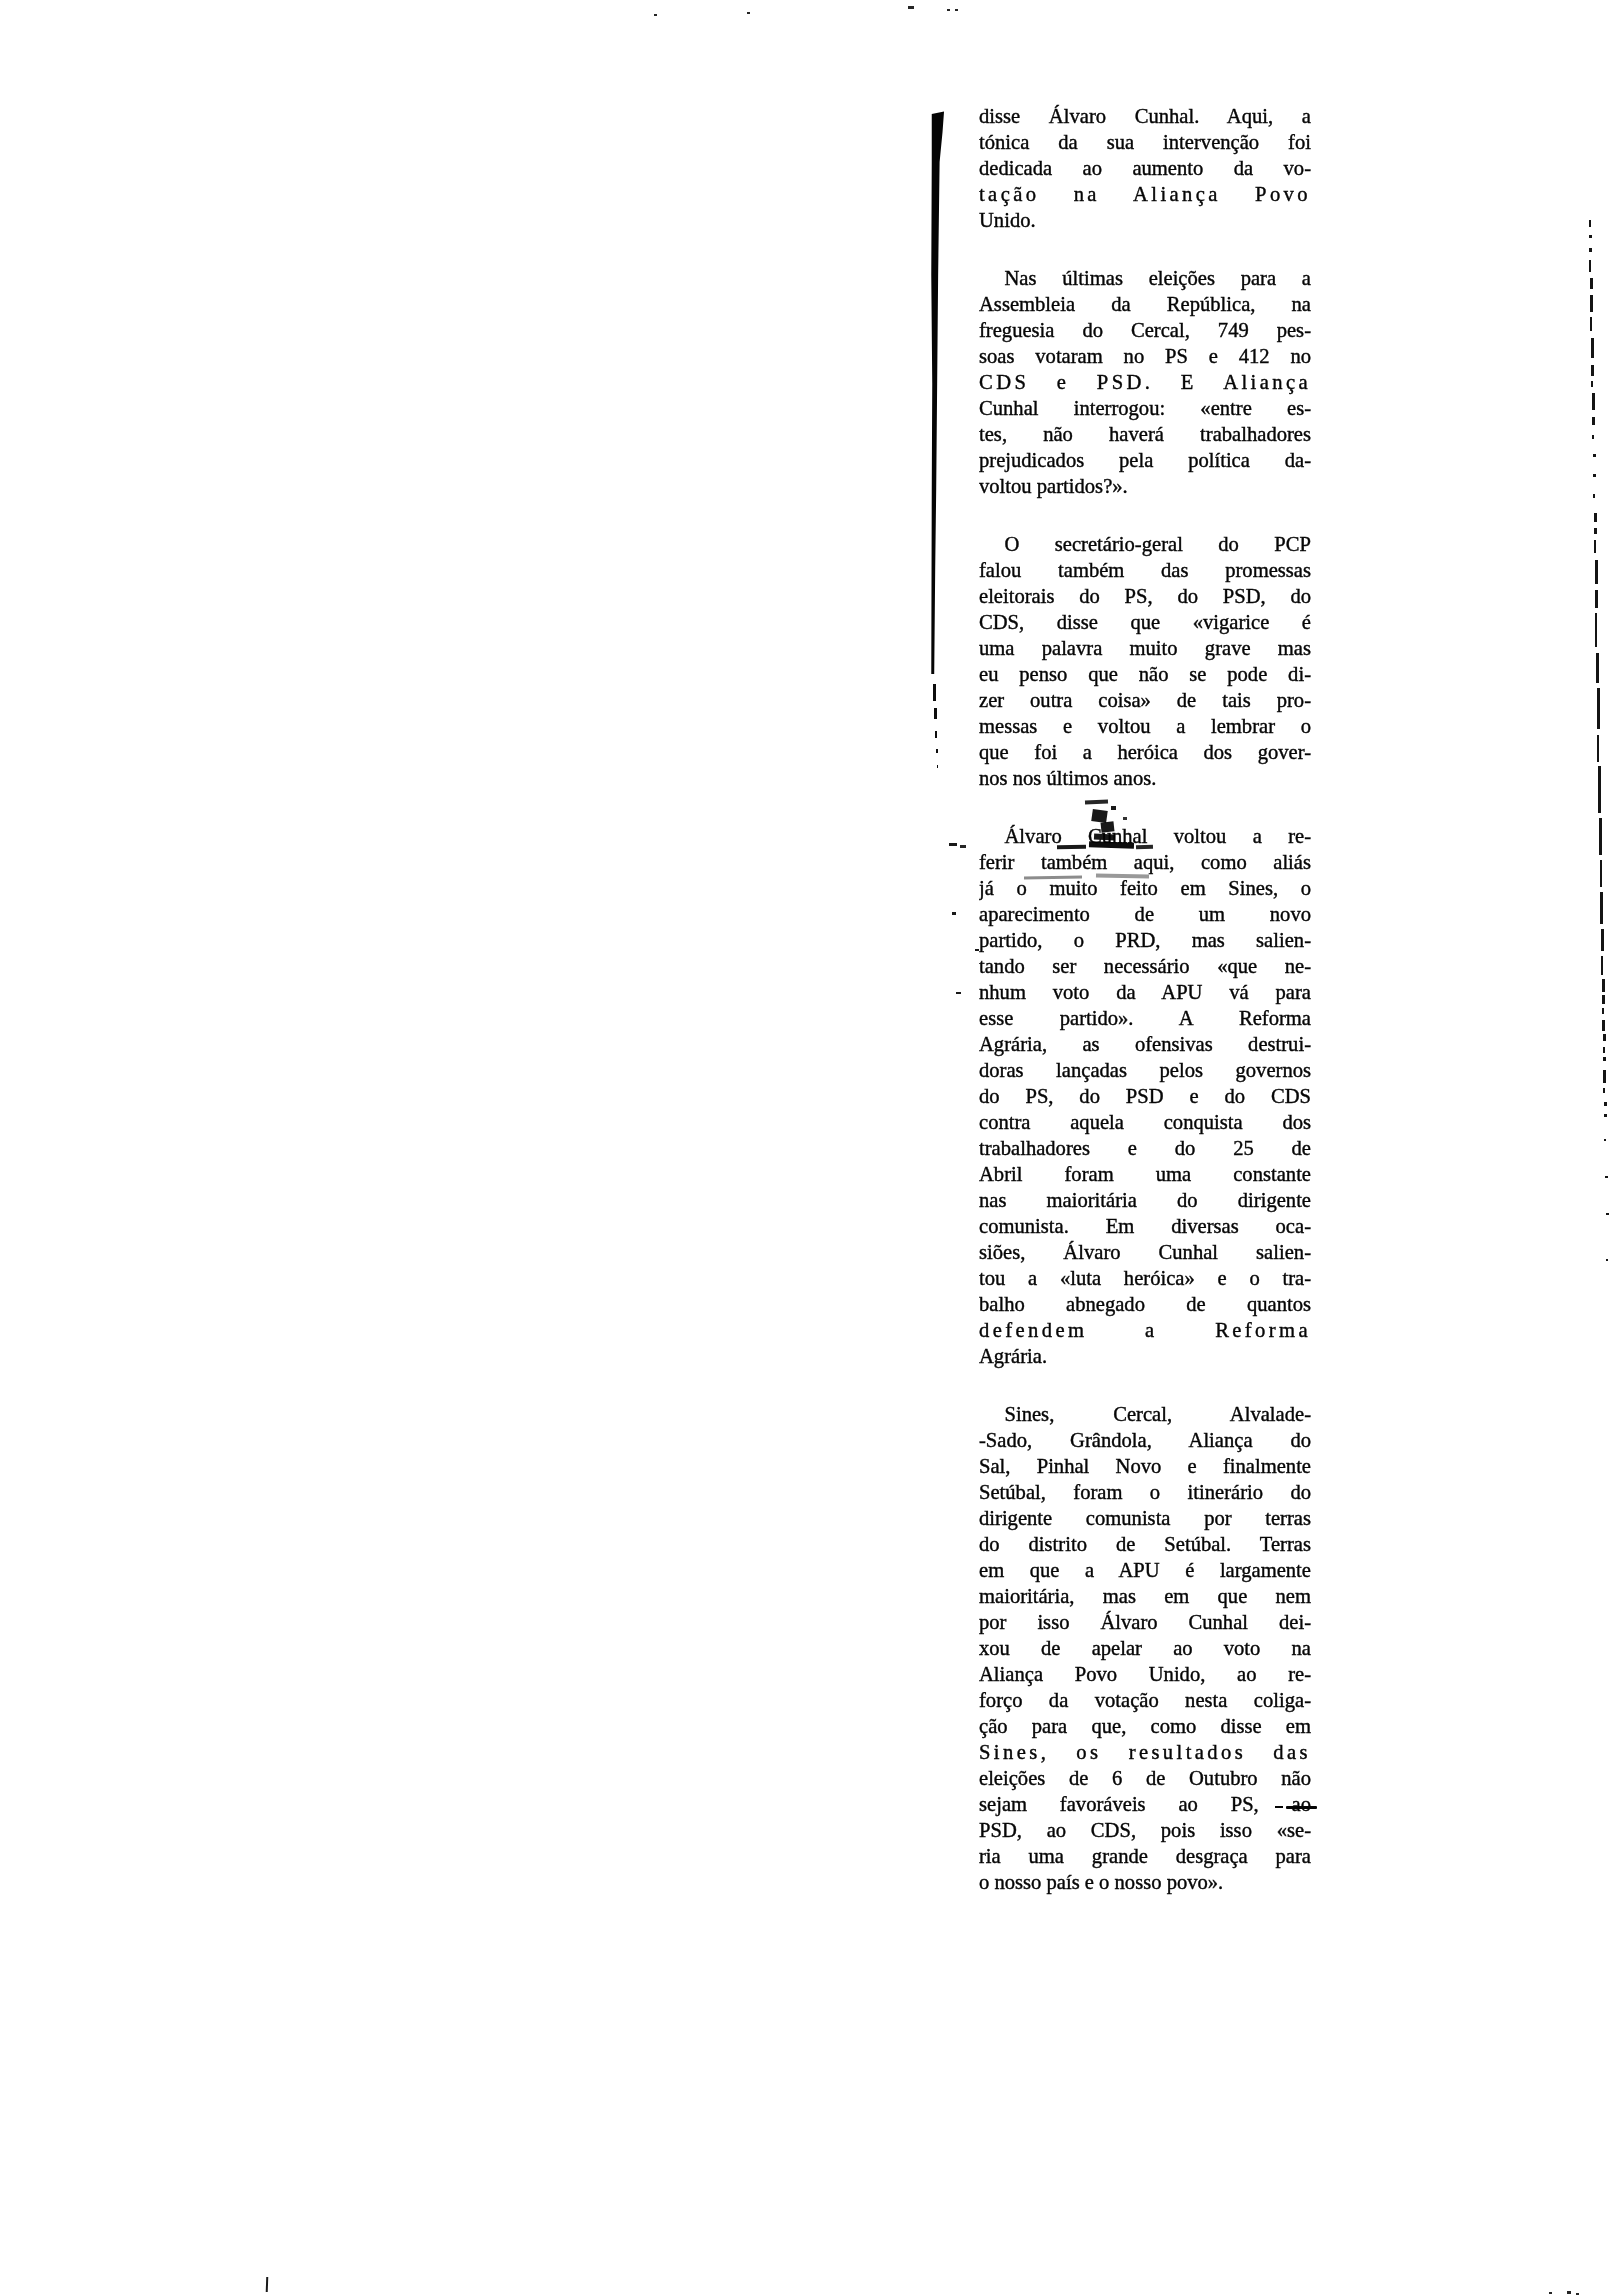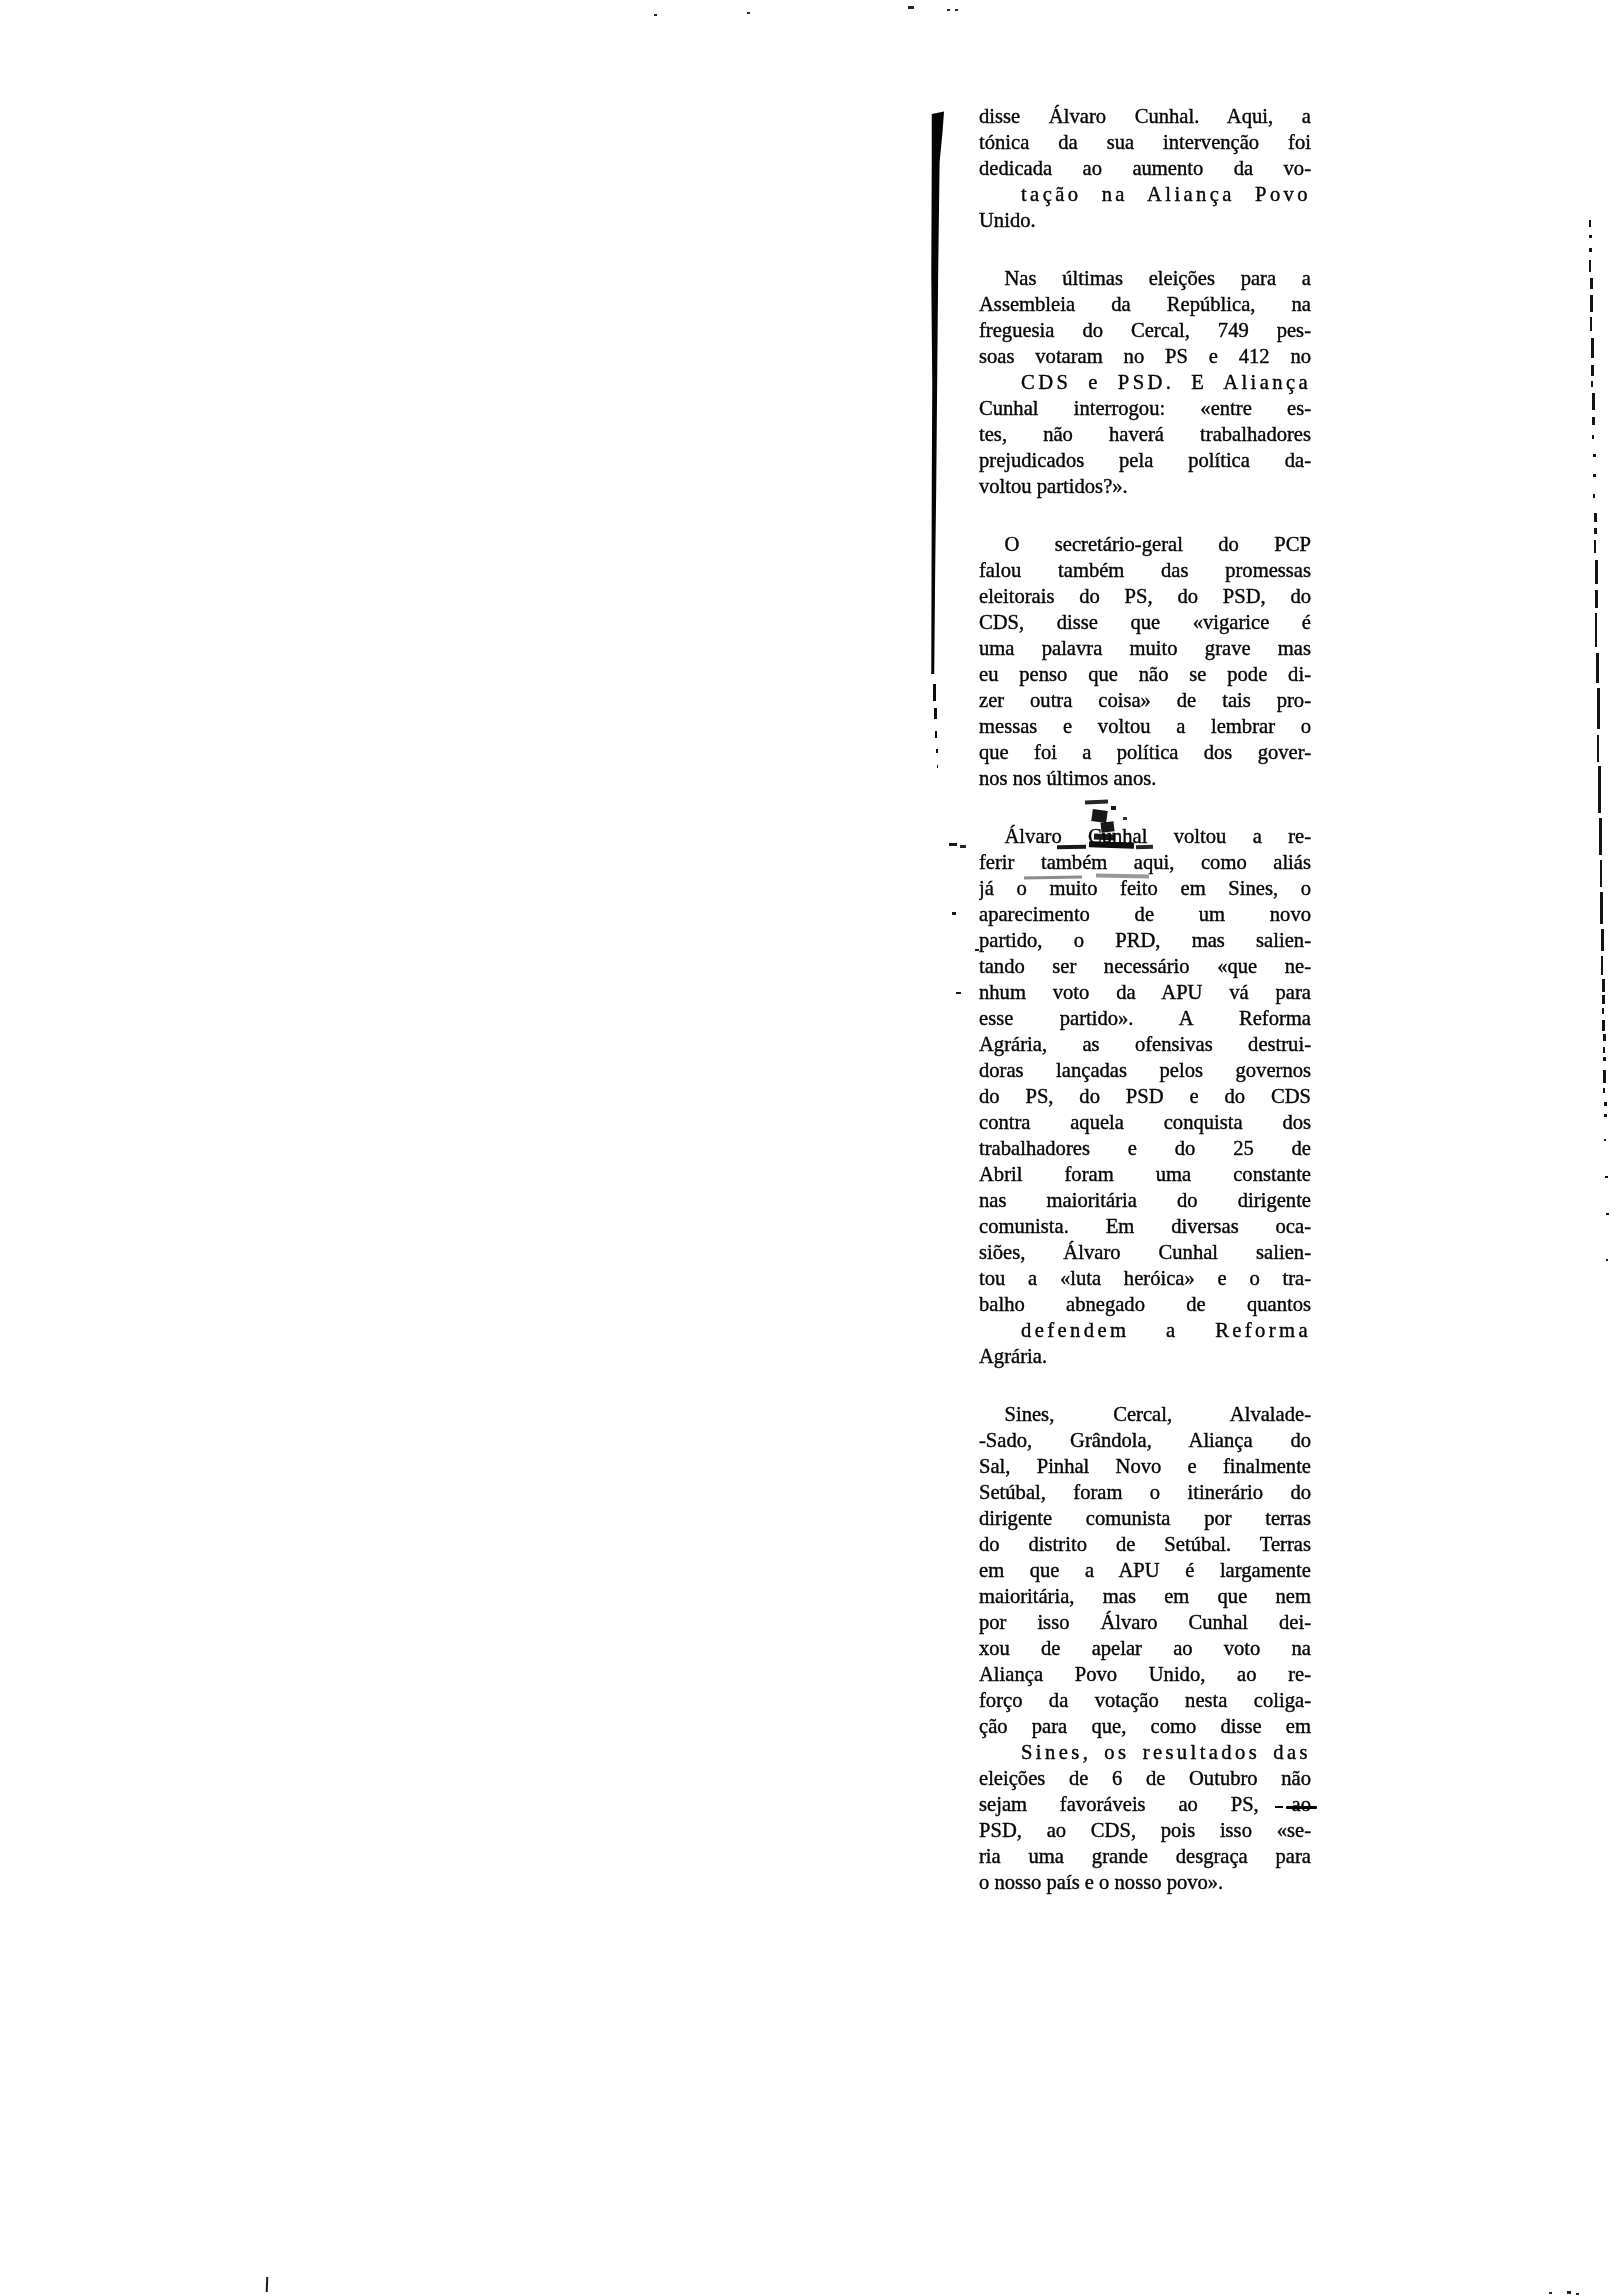--- a/index.html
+++ b/index.html
@@ -21,21 +21,21 @@
   .paragraph{margin:0;padding:0;}
   .line{
     height:26px;
     line-height:26px;
     text-align:justify;
     text-align-last:justify;
     overflow:hidden;
   }
   .line.last{text-align-last:left;}
   .line.indent{text-indent:25.5px;margin-top:32px;}
-  .line.spread{letter-spacing:3.4px;margin-left:42px;}
+  .line.spread{letter-spacing:3.4px;}
   .mark{position:absolute;background:#000;}
   #pen-stroke{position:absolute;left:0;top:0;}
   #end-dash-a,#end-dash-b{position:absolute;background:#050505;}
   #end-dash-a{left:1275px;top:1806px;width:7.9px;height:2px;}
   #end-dash-b{left:1286px;top:1806px;width:31px;height:3.4px;border-radius:1px;}
 </style>
 </head>
 <body>
 
 <svg id="pen-stroke" width="1612" height="2295" viewBox="0 0 3280 4672" aria-hidden="true">
@@ -60,21 +60,21 @@
     <div class="line last">voltou partidos?».</div>
     <div class="paragraph"></div>
     <div class="line indent">O secretário-geral do PCP</div>
     <div class="line">falou também das promessas</div>
     <div class="line">eleitorais do PS, do PSD, do</div>
     <div class="line">CDS, disse que «vigarice é</div>
     <div class="line">uma palavra muito grave mas</div>
     <div class="line">eu penso que não se pode di-</div>
     <div class="line">zer outra coisa» de tais pro-</div>
     <div class="line">messas e voltou a lembrar o</div>
-    <div class="line">que foi a política dos gover-</div>
+    <div class="line">que foi a heróica dos gover-</div>
     <div class="line last">nos nos últimos anos.</div>
     <div class="paragraph"></div>
     <div class="line indent">Álvaro Cunhal voltou a re-</div>
     <div class="line">ferir também aqui, como aliás</div>
     <div class="line">já o muito feito em Sines, o</div>
     <div class="line">aparecimento de um novo</div>
     <div class="line">partido, o PRD, mas salien-</div>
     <div class="line">tando ser necessário «que ne-</div>
     <div class="line">nhum voto da APU vá para</div>
     <div class="line">esse partido». A Reforma</div>

